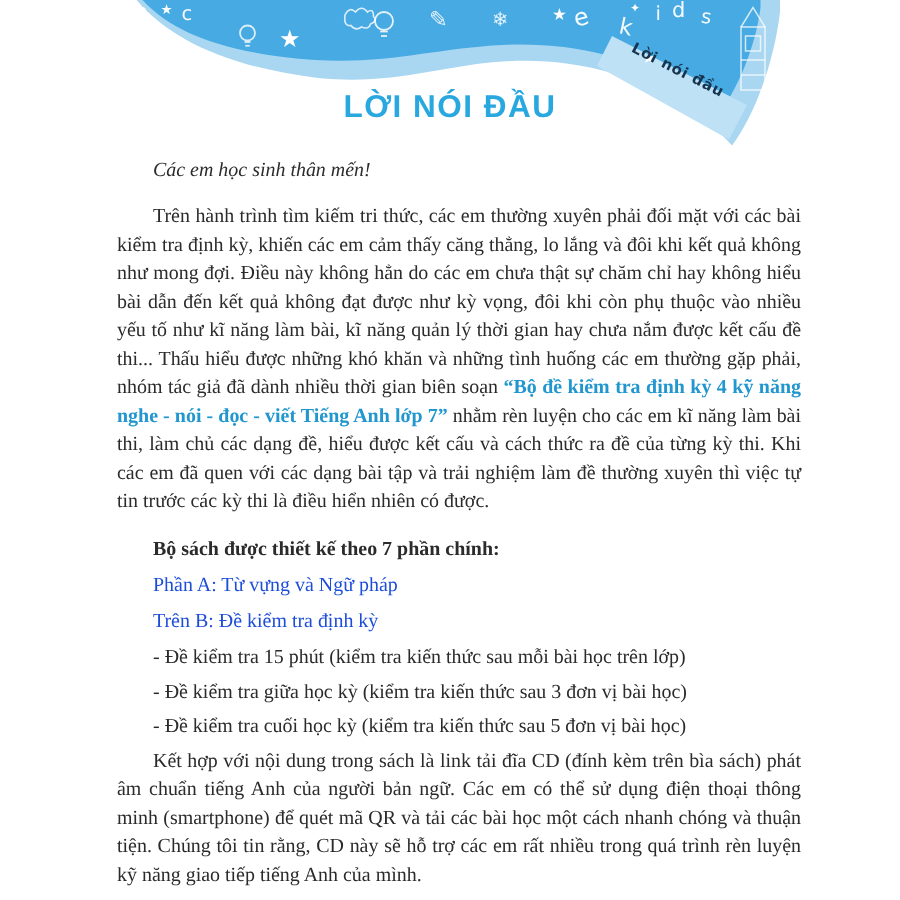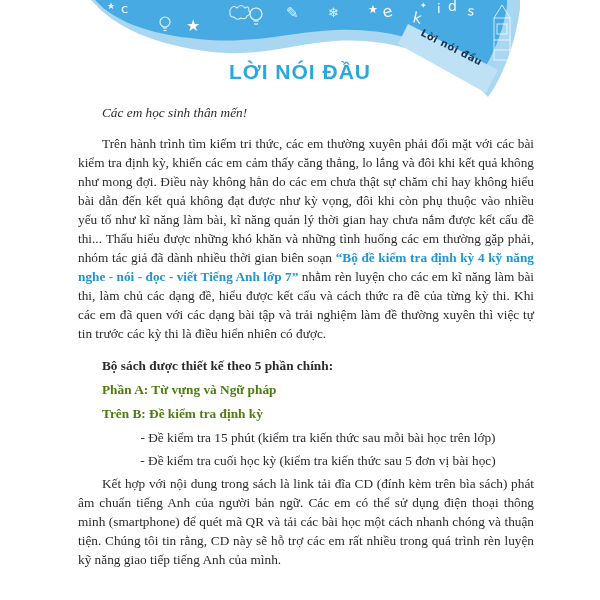--- a/index.html
+++ b/index.html
@@ -10,23 +10,23 @@
         font-family:"DejaVu Sans", sans-serif;font-size:10px;font-weight:600;color:#17344f;
         letter-spacing:.5px;white-space:nowrap;}
   .page-title{position:absolute;top:60px;left:0;width:600px;text-align:center;
         font-family:"Liberation Sans", sans-serif;font-weight:bold;font-size:21px;
         letter-spacing:1px;color:#29a8e0;}
   .body-text{position:absolute;left:78px;top:103px;width:456px;font-size:13.3px;line-height:19px;}
   .greeting{font-style:italic;margin:0 0 1px 0;text-indent:24px;}
   p.para{margin:12px 0 13px 0;text-align:justify;text-indent:24px;}
   .book-title{color:#2196cf;font-weight:bold;}
   .struct-heading{font-weight:bold;margin:0 0 5px 0;text-indent:24px;}
-  .sec-heading{color:#4d7c0f;font-weight:bold;margin:5px 0 5px 0;text-indent:24px;}
+  .sec-heading{color:#1d4ed8;font-weight:normal;margin:5px 0 5px 0;text-indent:24px;}
   .sec-body{margin:0 0 5px 0;text-align:justify;text-indent:24px;}
-  .test-item{margin:4px 0 4px 0;text-indent:24px;text-align:center;}
+  .test-item{margin:4px 0 4px 0;text-indent:24px;}
 </style>
 </head>
 <body>
 
 <div class="page">
 
   <svg class="header-svg" viewBox="0 0 600 170" xmlns="http://www.w3.org/2000/svg">
 
     <path d="M 91,0 C 115,28 155,45 212,52 C 262,57 292,44 335,41 C 383,38 424,50 460,72 C 471,80 480,88 488,97 C 503,77 516,42 520,8 L 520,0 Z" fill="#a9d7f1"></path>
 
@@ -77,24 +77,25 @@
   <div class="ribbon-label">Lời nói đầu</div>
 
   <div class="page-title">LỜI NÓI ĐẦU</div>
 
   <div class="body-text">
 
     <p class="greeting">Các em học sinh thân mến!</p>
 
     <p class="para"><span>Trên hành trình tìm kiếm tri thức, các em thường xuyên phải đối mặt với các bài kiểm tra định kỳ, khiến các em cảm thấy căng thẳng, lo lắng và đôi khi kết quả không như mong đợi. Điều này không hẳn do các em chưa thật sự chăm chỉ hay không hiểu bài dẫn đến kết quả không đạt được như kỳ vọng, đôi khi còn phụ thuộc vào nhiều yếu tố như kĩ năng làm bài, kĩ năng quản lý thời gian hay chưa nắm được kết cấu đề thi... Thấu hiểu được những khó khăn và những tình huống các em thường gặp phải, nhóm tác giả đã dành nhiều thời gian biên soạn </span><span class="book-title">“Bộ đề kiểm tra định kỳ 4 kỹ năng nghe - nói - đọc - viết Tiếng Anh lớp 7”</span><span> nhằm rèn luyện cho các em kĩ năng làm bài thi, làm chủ các dạng đề, hiểu được kết cấu và cách thức ra đề của từng kỳ thi. Khi các em đã quen với các dạng bài tập và trải nghiệm làm đề thường xuyên thì việc tự tin trước các kỳ thi là điều hiển nhiên có được.</span></p>
 
-    <p class="struct-heading">Bộ sách được thiết kế theo 5 phần chính:</p>
+    <p class="struct-heading">Bộ sách được thiết kế theo 7 phần chính:</p>
 
     <p class="sec-heading">Phần A: Từ vựng và Ngữ pháp</p>
 
     <p class="sec-heading">Trên B: Đề kiểm tra định kỳ</p>
     <p class="test-item">- Đề kiểm tra 15 phút (kiểm tra kiến thức sau mỗi bài học trên lớp)</p>
+    <p class="test-item">- Đề kiểm tra giữa học kỳ (kiểm tra kiến thức sau 3 đơn vị bài học)</p>
     <p class="test-item">- Đề kiểm tra cuối học kỳ (kiểm tra kiến thức sau 5 đơn vị bài học)</p>
 
     <p class="sec-body">Kết hợp với nội dung trong sách là link tải đĩa CD (đính kèm trên bìa sách) phát âm chuẩn tiếng Anh của người bản ngữ. Các em có thể sử dụng điện thoại thông minh (smartphone) để quét mã QR và tải các bài học một cách nhanh chóng và thuận tiện. Chúng tôi tin rằng, CD này sẽ hỗ trợ các em rất nhiều trong quá trình rèn luyện kỹ năng giao tiếp tiếng Anh của mình.</p>
 
   </div>
 </div>
 
 </body></html>

